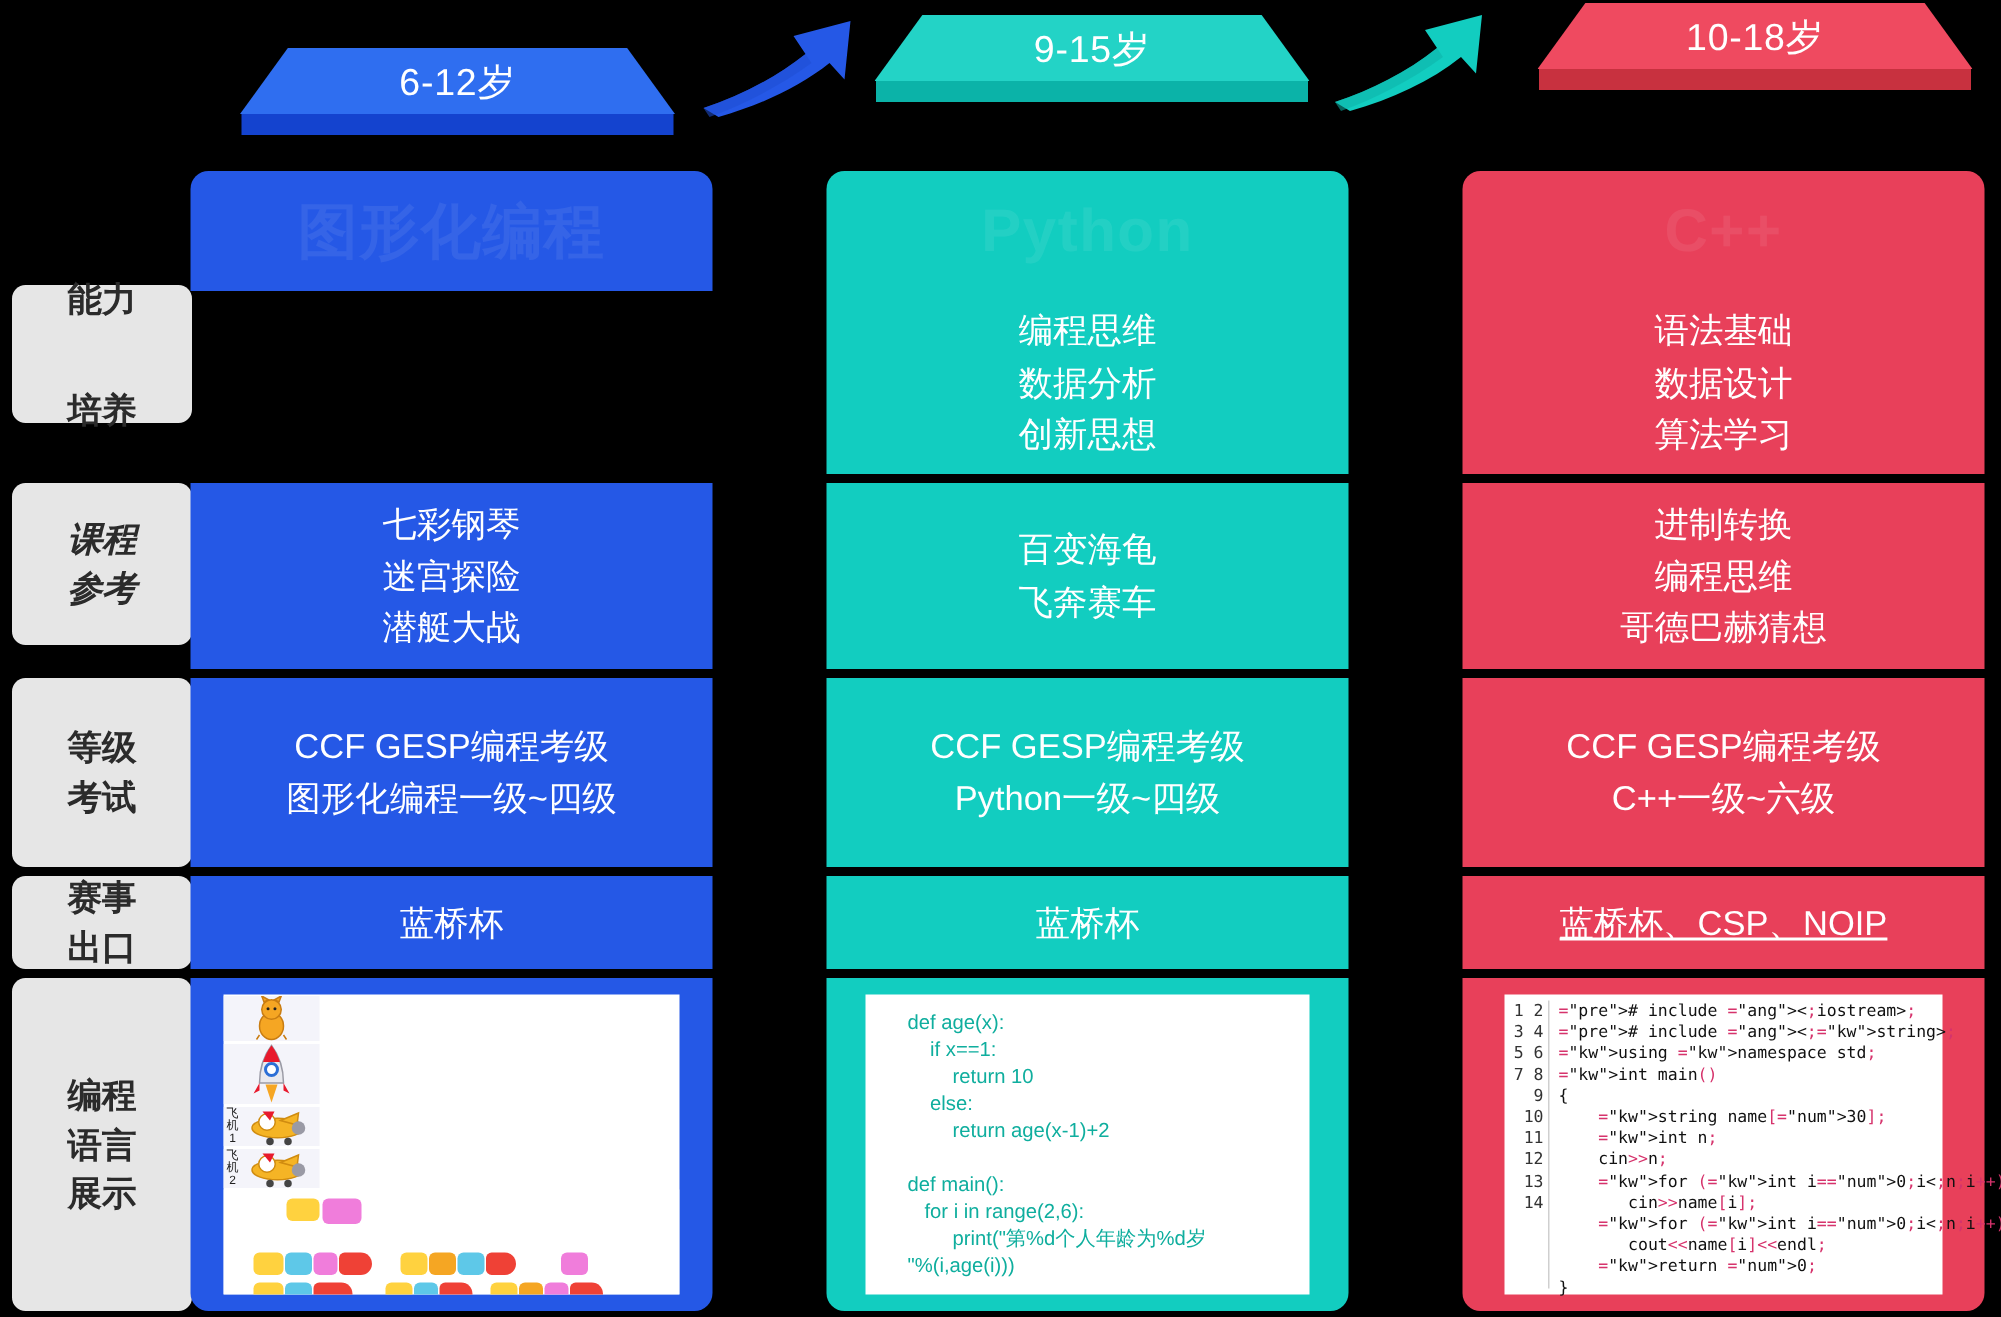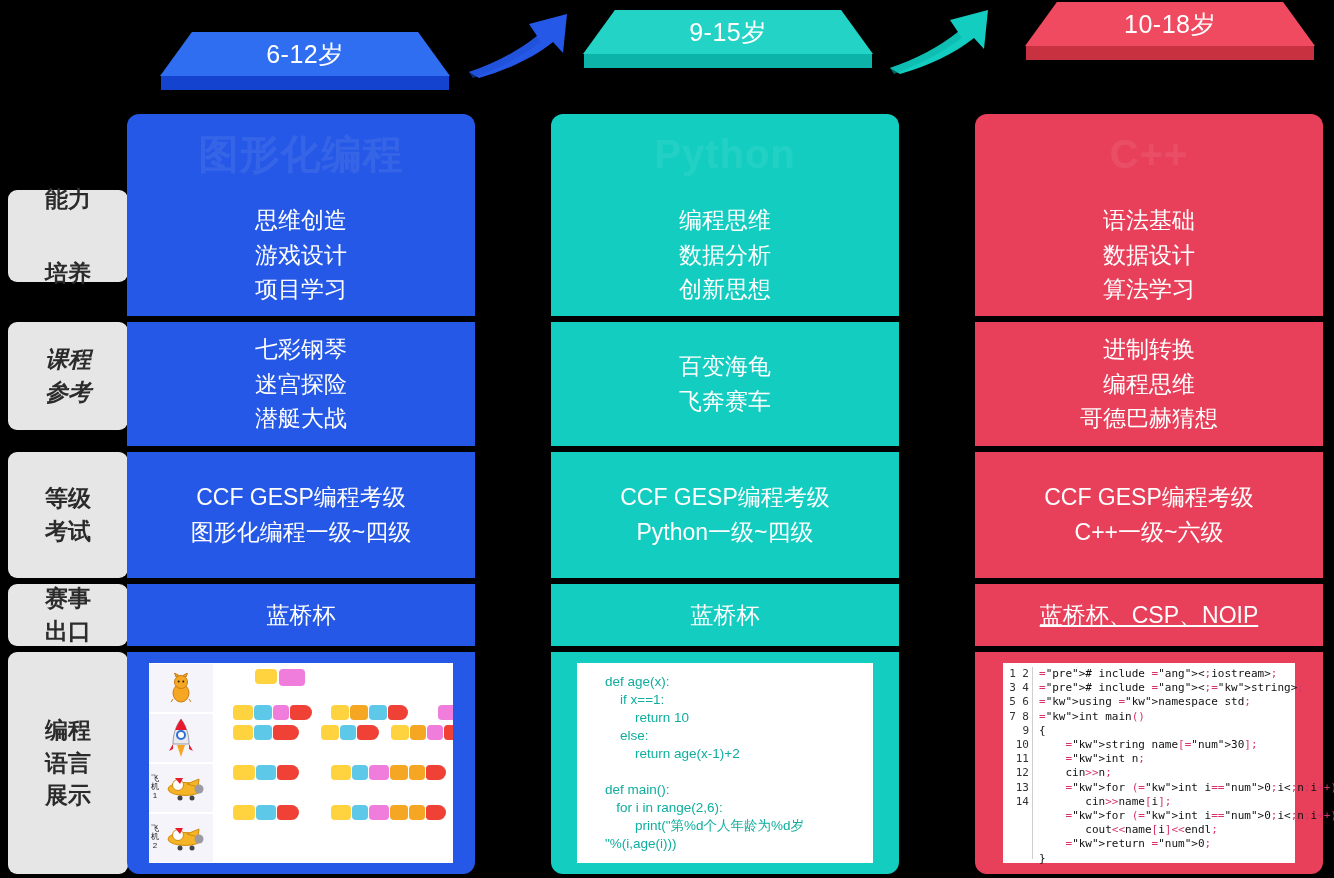--- a/index.html
+++ b/index.html
@@ -54,21 +54,21 @@
   
   .mediacell{
     position:absolute;left:0;right:0;
     display:flex;align-items:center;justify-content:center;
     border-radius:0 0 12px 12px;box-sizing:border-box;
   }
 
   
   .scratch{
     background:#fff;width:calc(100% - 44px);height:calc(100% - 22px);
-    display:flex;overflow:hidden;position:relative;
+    display:flex;overflow:hidden;position:relative;flex-direction:column;
   }
   .sprites{width:64px;flex:0 0 64px;display:flex;flex-direction:column;}
   .sprite{flex:1;background:#f4f4fa;margin:1px 0;position:relative;
           display:flex;align-items:center;justify-content:center;}
   .sprite .cap{position:absolute;left:1px;top:50%;transform:translateY(-50%);
                font-size:8px;color:#222;line-height:1.05;text-align:center;width:10px;}
   .blocks{flex:1;position:relative;background:#fff;}
   .blk{position:absolute;height:15px;border-radius:4px;}
   .blk.y{background:#ffd23f}.blk.c{background:#5ec8e8}.blk.p{background:#f07ddb}
   .blk.o{background:#f5a623}.blk.r{background:#ef4136;border-radius:4px 8px 8px 4px}
@@ -164,25 +164,20 @@
     <div class="rowlabel" style="position:absolute;top:652px;height:222px;width:120px;">
       <span>编程</span>
       <span>语言</span>
       <span>展示</span>
     </div>
   </div>
 
   <div class="col" style="left:127px;top:114px;width:348px;height:760px;">
     <div class="colhead" style="top:0;height:80px;background:#2558e6;">
       <span class="wm">图形化编程</span>
-    </div>
-    <div class="cell" style="top:80px;height:122px;background:#2558e6;">
-      <span>思维创造</span>
-      <span>游戏设计</span>
-      <span>项目学习</span>
     </div>
     <div class="cell" style="top:208px;height:124px;background:#2558e6;">
       <span>七彩钢琴</span>
       <span>迷宫探险</span>
       <span>潜艇大战</span>
     </div>
     <div class="cell" style="top:338px;height:126px;background:#2558e6;">
       <span>CCF GESP编程考级</span>
       <span>图形化编程一级~四级</span>
     </div>

